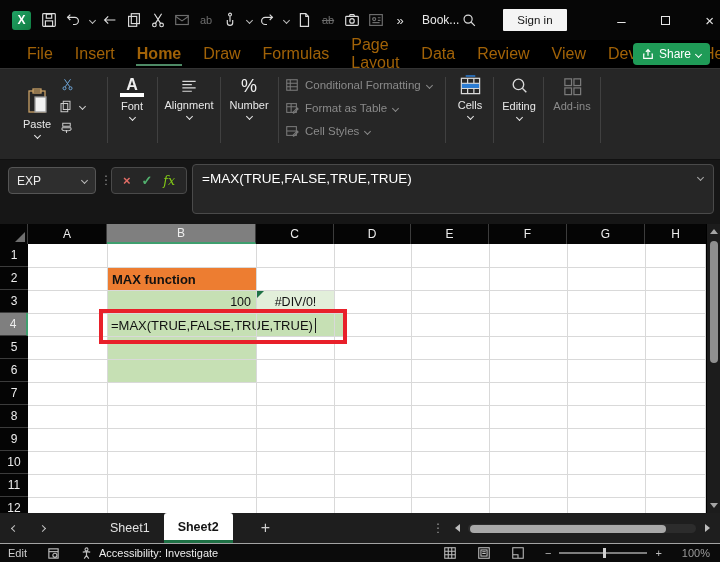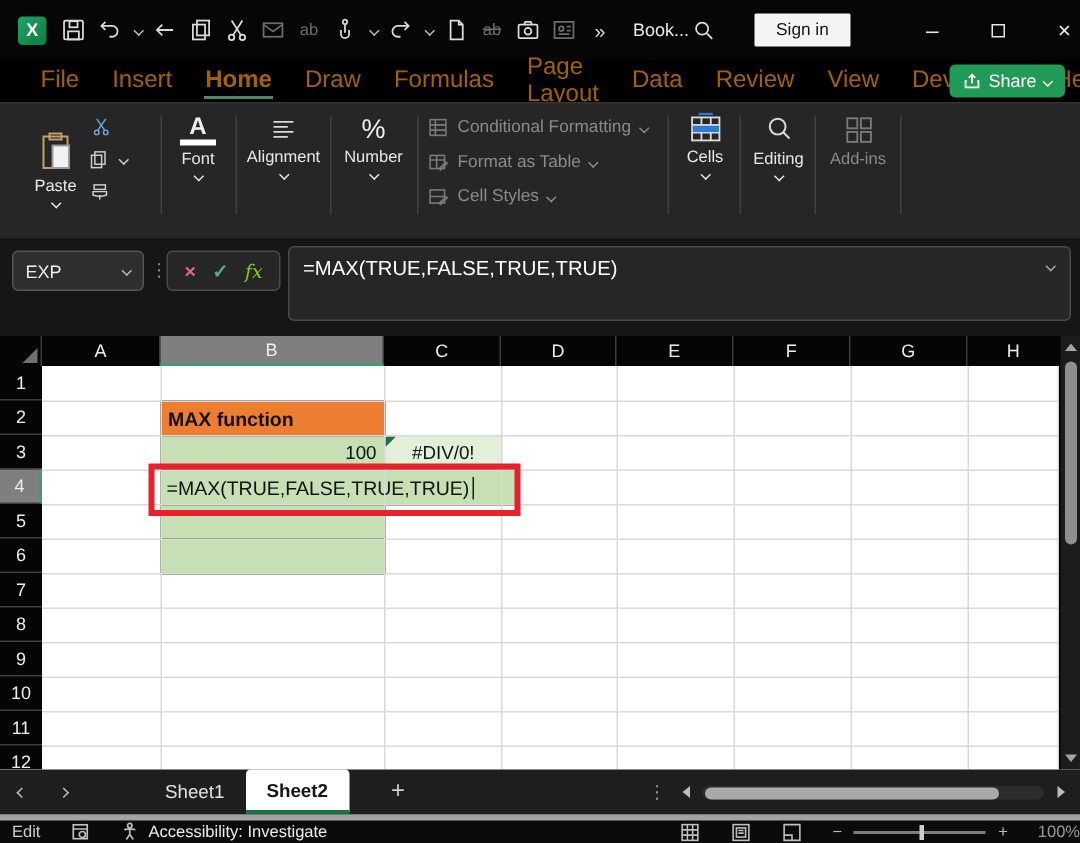--- a/index.html
+++ b/index.html
@@ -102,31 +102,31 @@
   .sheet-dots{position:absolute;left:432px;color:#9a9a9a;font-size:12px;cursor:pointer}
   .tri{width:0;height:0;cursor:pointer}
   .tri.l{border-top:4px solid transparent;border-bottom:4px solid transparent;border-right:5px solid #bdbdbd}
   .tri.r{border-top:4px solid transparent;border-bottom:4px solid transparent;border-left:5px solid #bdbdbd}
   .hscroll{position:absolute;left:468px;right:24px;top:11px;height:9px;background:#2c2c2c;border-radius:5px}
   .hthumb{position:absolute;left:2px;top:0.5px;width:196px;height:8px;background:#a9a9a9;border-radius:5px;cursor:grab}
   .htri-l{position:absolute;left:455px;top:11px}
   .htri-r{position:absolute;right:10px;top:11px}
 
   
-  .statusbar{position:absolute;top:543px;left:0;right:0;height:19px;background:#0b0b0b;border-top:4px solid #a3a3a3;display:flex;align-items:center;font-size:11px;color:#cfcfcf}
+  .statusbar{position:absolute;top:543px;left:0;right:0;height:19px;background:#0b0b0b;border-top:1px solid #a3a3a3;display:flex;align-items:center;font-size:11px;color:#cfcfcf}
   .statusbar svg{stroke:#c0c0c0;fill:none;stroke-width:1.2}
   .sb-mode{margin-left:8px;cursor:default}
   .sb-ic{margin-left:20px;display:flex;align-items:center;cursor:pointer}
   .sb-acc-label{margin-left:6px;font-weight:normal;color:#ececec;cursor:pointer}
   .sb-right{margin-left:auto;display:flex;align-items:center;gap:20px}
   .zoomwrap{display:flex;align-items:center;gap:8px}
   .zline{position:relative;width:88px;height:2px;background:#7d7d7d}
   .zthumb{position:absolute;left:44px;top:-4px;width:2.5px;height:10px;background:#cfcfcf;cursor:grab}
   .zbtn{color:#bdbdbd;cursor:pointer}
-  .zpct{color:#9a9a9a;cursor:pointer}
+  .zpct{color:#9a9a9a;margin-right:10px;cursor:pointer}
 </style>
 </head>
 <body>
 
 <div class="app">
 
   <div class="titlebar">
     <span class="xlogo">X</span>
     <span class="qicon">
         <svg width="18" height="18" viewBox="0 0 20 20">

